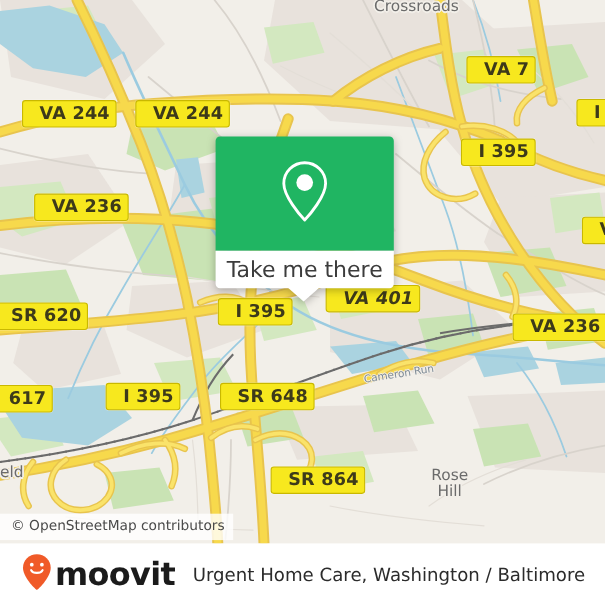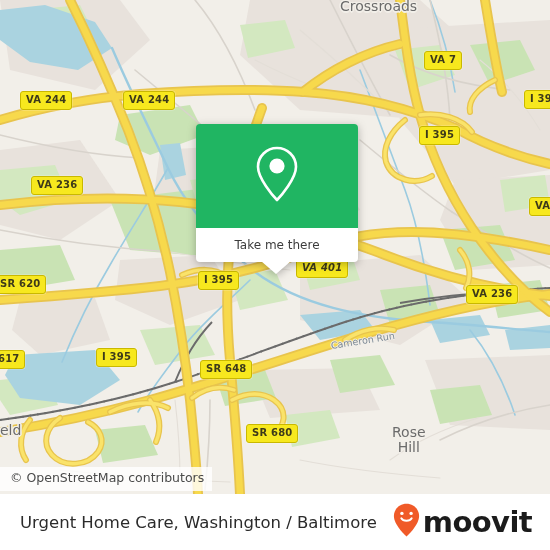--- a/index.html
+++ b/index.html
@@ -28,23 +28,23 @@
 
   
   .shield {
     position: absolute;
     background: #f7e81e;
     border: 1.5px solid #c9b800;
     border-radius: 3px;
     color: #3d3a1a;
     font-family: "DejaVu Sans", sans-serif;
     font-weight: bold;
-    font-size: 10px;
+    font-size: 16px;
     line-height: 1;
-    padding: 3px 5px 4px 5px;
+    padding: 3px 5px 4px 15px;
     white-space: nowrap;
     letter-spacing: 0.2px;
     box-shadow: 0 0 0 0.5px rgba(255,255,255,.35);
   }
 
   
   .place-label {
     position: absolute;
     color: #6b6b6b;
     font-family: "DejaVu Sans", sans-serif;
@@ -89,21 +89,21 @@
     height: 34px;
     background: #ffffff;
     border-radius: 0 0 4px 4px;
     display: flex;
     align-items: center;
     justify-content: center;
   }
   #callout-label {
     color: #3c3c3c;
     font-family: "DejaVu Sans", sans-serif;
-    font-size: 12px;
+    font-size: 20px;
     line-height: 1;
   }
   #callout-tail {
     position: absolute;
     left: 65px; top: 137px;
     width: 0; height: 0;
     border-left: 15px solid transparent;
     border-right: 15px solid transparent;
     border-top: 13px solid #ffffff;
   }
@@ -335,23 +335,23 @@
       <div class="shield" style="left:424px; top:51px;">VA 7</div>
       <div class="shield" style="left:419px; top:126px;">I 395</div>
       <div class="shield" style="left:524px; top:90px;">I 395</div>
       <div class="shield" style="left:31px;  top:176px;">VA 236</div>
       <div class="shield" style="left:529px; top:197px;">VA</div>
       <div class="shield" style="left:-6px;  top:275px;">SR 620</div>
       <div class="shield" style="left:198px; top:271px;">I 395</div>
       <div class="shield" style="left:296px; top:259px;font-style:italic;">VA 401</div>
       <div class="shield" style="left:466px; top:285px;">VA 236</div>
       <div class="shield" style="left:96px;  top:348px;">I 395</div>
-      <div class="shield" style="left:200px; top:360px;">SR 648</div>
+      <div class="shield" style="left:200px; top:348px;">SR 648</div>
       <div class="shield" style="left:-8px;  top:350px;">617</div>
-      <div class="shield" style="left:246px; top:424px;">SR 680</div>
+      <div class="shield" style="left:246px; top:424px;">SR 864</div>
     </div>
 
     <div class="place-label" style="left:292px; top:-1px;margin-left:48px;">Crossroads</div>
     <div class="place-label" style="left:392px; top:425px;">Rose
 Hill</div>
     <div class="place-label" style="left:0px; top:423px;">eld</div>
 
     <div class="water-label" style="left:331px; top:340px; transform:rotate(-9deg);">Cameron Run</div>
 
     <div id="callout">
@@ -366,29 +366,29 @@
       <div id="callout-white">
         <span id="callout-label">Take me there</span>
       </div>
       <div id="callout-tail"></div>
     </div>
 
     <div id="osm-attrib">© OpenStreetMap contributors</div>
   </div>
 
   <div id="bottom-bar">
-    <div id="place-title">Urgent Home Care, Washington / Baltimore</div>
-
     <div id="moovit-logo">
       <span>
         <svg width="27" height="34" viewBox="0 0 27 34" aria-hidden="true">
           <path d="M13.5 0.8 C6.4 0.8 0.9 6.2 0.9 13.1 C0.9 21.3 11 31.7 13.5 33.4
                    C16 31.7 26.1 21.3 26.1 13.1 C26.1 6.2 20.6 0.8 13.5 0.8 Z" fill="#f05a28"></path>
           <circle cx="8.9" cy="10.4" r="1.7" fill="#ffffff"></circle>
           <circle cx="18.1" cy="10.4" r="1.7" fill="#ffffff"></circle>
           <path d="M8.3 15.3 C10.1 18.6 16.9 18.6 18.7 15.3" fill="none" stroke="#ffffff" stroke-width="1.9" stroke-linecap="round"></path>
         </svg>
       </span>
       <span id="moovit-wordmark">moovit</span>
     </div>
+
+    <div id="place-title">Urgent Home Care, Washington / Baltimore</div>
   </div>
 
 </div>
 
 </body></html>

